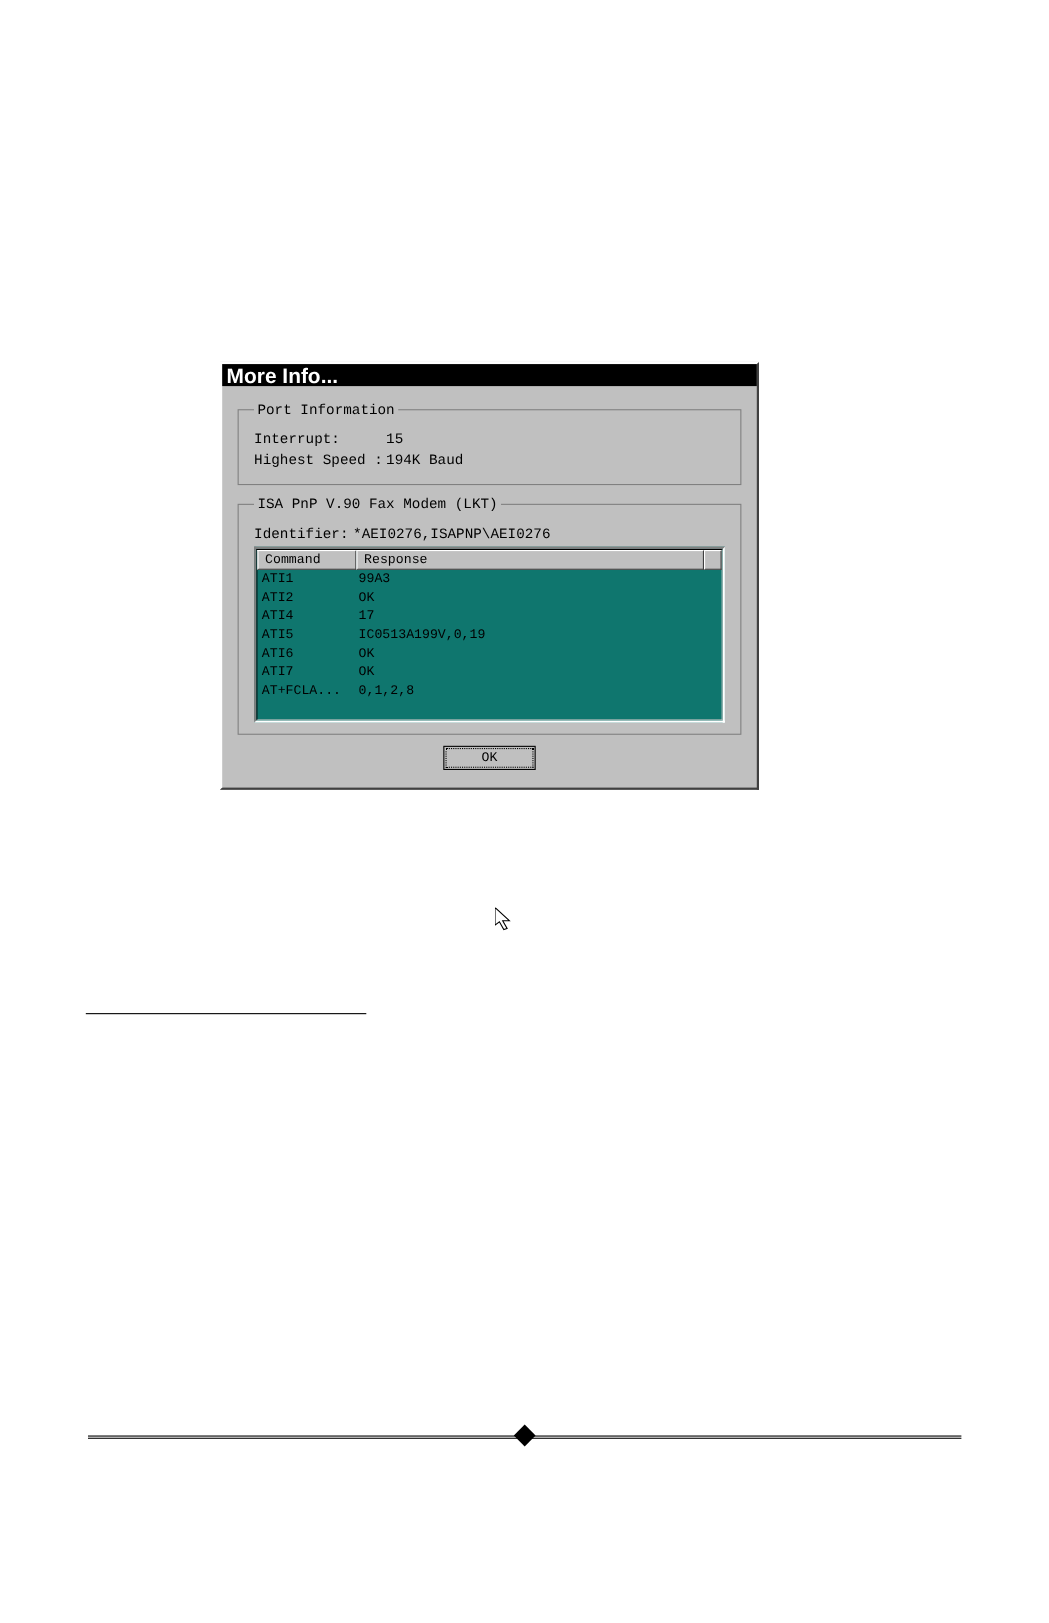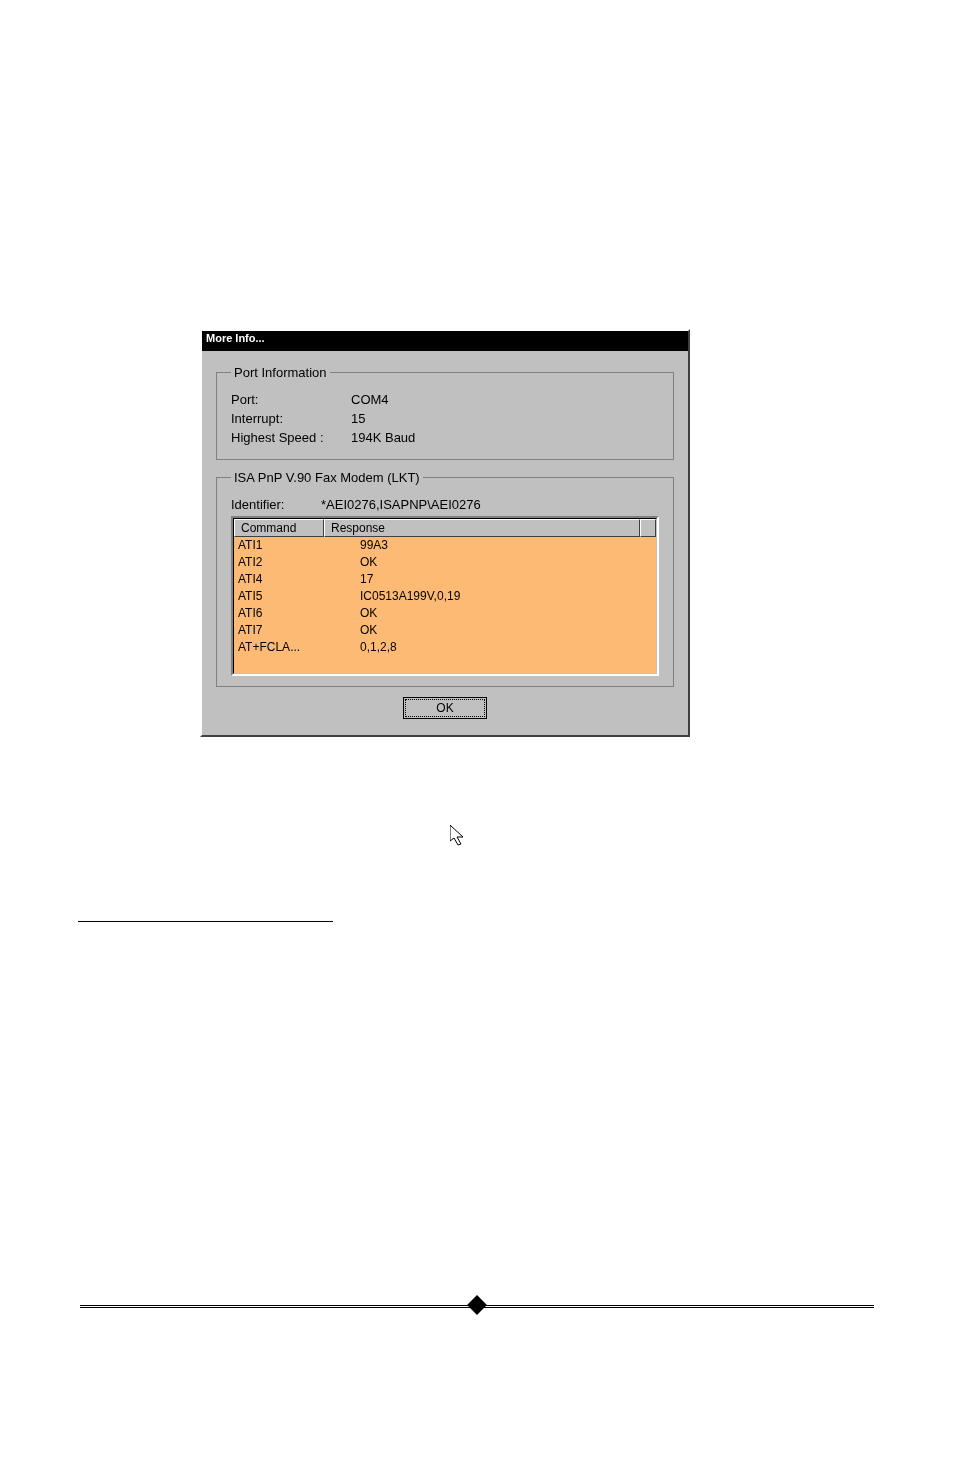--- a/index.html
+++ b/index.html
@@ -1,33 +1,33 @@
 <!DOCTYPE html>
 <html><head>
 <meta charset="utf-8">
 <style>
   html,body{margin:0;padding:0;background:#fff;font-family:"MS Sans Serif",Tahoma,sans-serif;font-size:13px;color:#000;}
   .page{width:954px;height:1475px;position:relative;box-sizing:border-box;}
   .window{position:absolute;left:200px;top:329px;width:490px;background:#c0c0c0;border:2px solid #fff;border-right-color:#404040;border-bottom-color:#404040;padding:0 0 12px 0;box-sizing:border-box;}
-  .titlebar{height:18px;background:#000;color:#fff;font-weight:bold;font-size:11px;padding:1px 4px;}
-  .body{padding:14px 14px 4px 14px;}
+  .titlebar{height:18px;background:#000;color:#fff;font-weight:bold;font-size:19px;padding:1px 4px;}
+  .body{padding:14px 14px 4px 14px;font-family:Liberation Mono, monospace;}
   fieldset{border:1px solid #808080;border-left-color:#808080;border-top-color:#808080;margin:0 0 10px 0;padding:8px 14px 10px 14px;position:relative;}
   fieldset legend{padding:0 3px;font-size:13px;color:#000;background:#c0c0c0;}
   .kv{display:flex;margin:4px 0;}
   .kv .k{width:120px;}
   .kv .v{}
-  .listbox{background:#fdba74;border:2px solid #808080;border-right-color:#fff;border-bottom-color:#fff;height:160px;box-sizing:border-box;position:relative;overflow:hidden;}
+  .listbox{background:#0f766e;border:2px solid #808080;border-right-color:#fff;border-bottom-color:#fff;height:160px;box-sizing:border-box;position:relative;overflow:hidden;}
   .listinner{border:1px solid #000;border-right-color:#c0c0c0;border-bottom-color:#c0c0c0;height:100%;box-sizing:border-box;}
   .hdr{display:flex;height:18px;}
   .hdr .hcell{background:#c0c0c0;border:1px solid #fff;border-right-color:#404040;border-bottom-color:#404040;box-sizing:border-box;padding:0 6px;font-size:12px;display:flex;align-items:center;}
   .hdr .hc1{width:90px;}
   .hdr .hc2{flex:1;text-align:right;}
   .hdr .hc3{width:16px;}
   .rows{padding:0 4px;font-size:12px;line-height:17px;}
-  .row{display:flex;gap:34px;}
+  .row{display:flex;}
   .row .c1{width:88px;}
   .btnrow{text-align:center;margin-top:8px;}
   .button{display:inline-block;min-width:84px;background:#c0c0c0;border:1px solid #000;padding:1px;box-sizing:border-box;}
   .button .inner{border:1px dotted #000;padding:1px 8px;text-align:center;font-size:12px;}
   .cursor{position:absolute;left:450px;top:825px;pointer-events:none;}
   .footer{position:absolute;left:80px;right:80px;top:1305px;}
   .footer .lines{border-top:3px double #000;height:0;}
   .diamond{position:absolute;left:50%;top:-7px;width:14px;height:14px;background:#000;transform:translateX(-50%) rotate(45deg);}
   .underline{position:absolute;left:78px;top:921px;width:255px;border-bottom:1px solid #000;}
 </style>
@@ -35,24 +35,20 @@
 <body>
 
 <div class="page">
   <div class="window">
     <div class="titlebar">
       <span>More Info...</span>
     </div>
     <div class="body">
       <fieldset>
         <legend>Port Information</legend>
-        <div class="kv">
-            <div class="k">Port:</div>
-            <div class="v">COM4</div>
-          </div>
         <div class="kv">
             <div class="k">Interrupt:</div>
             <div class="v">15</div>
           </div>
         <div class="kv">
             <div class="k">Highest Speed :</div>
             <div class="v">194K Baud</div>
           </div>
       </fieldset>
 

